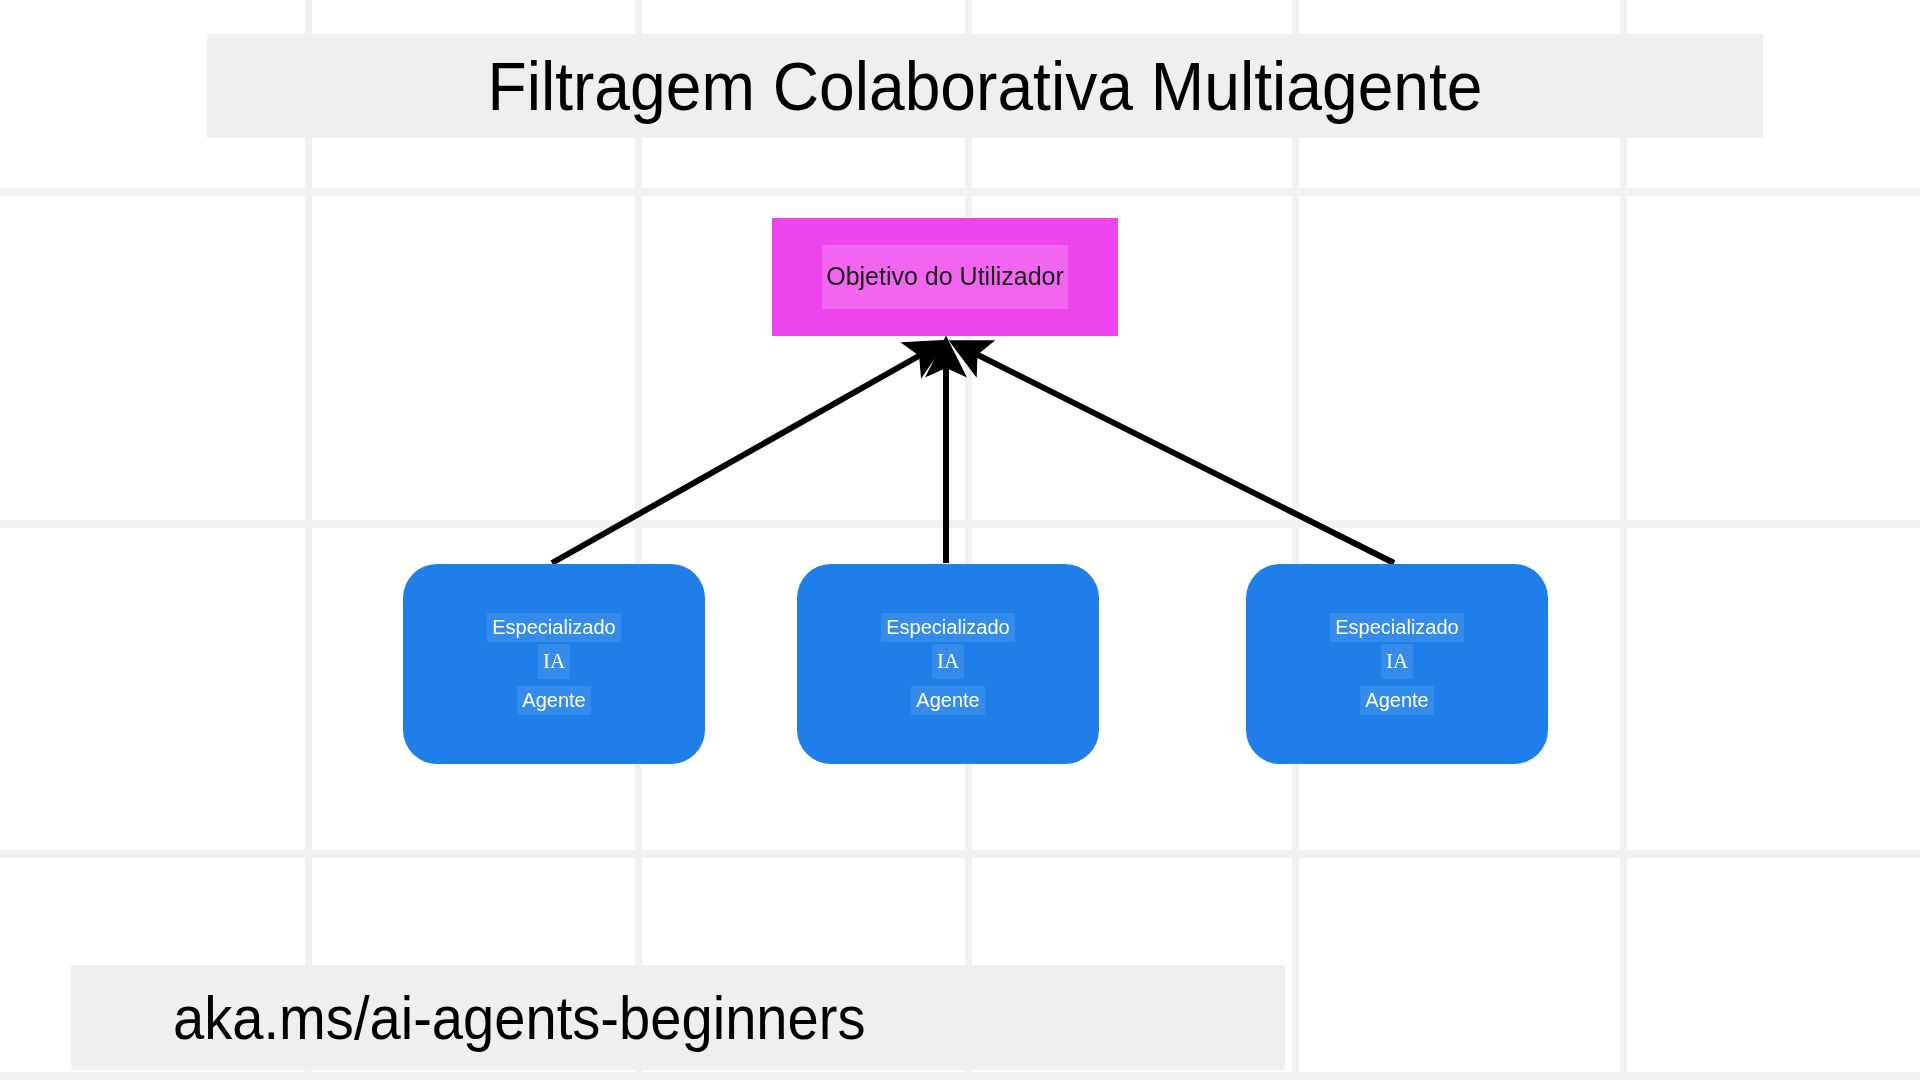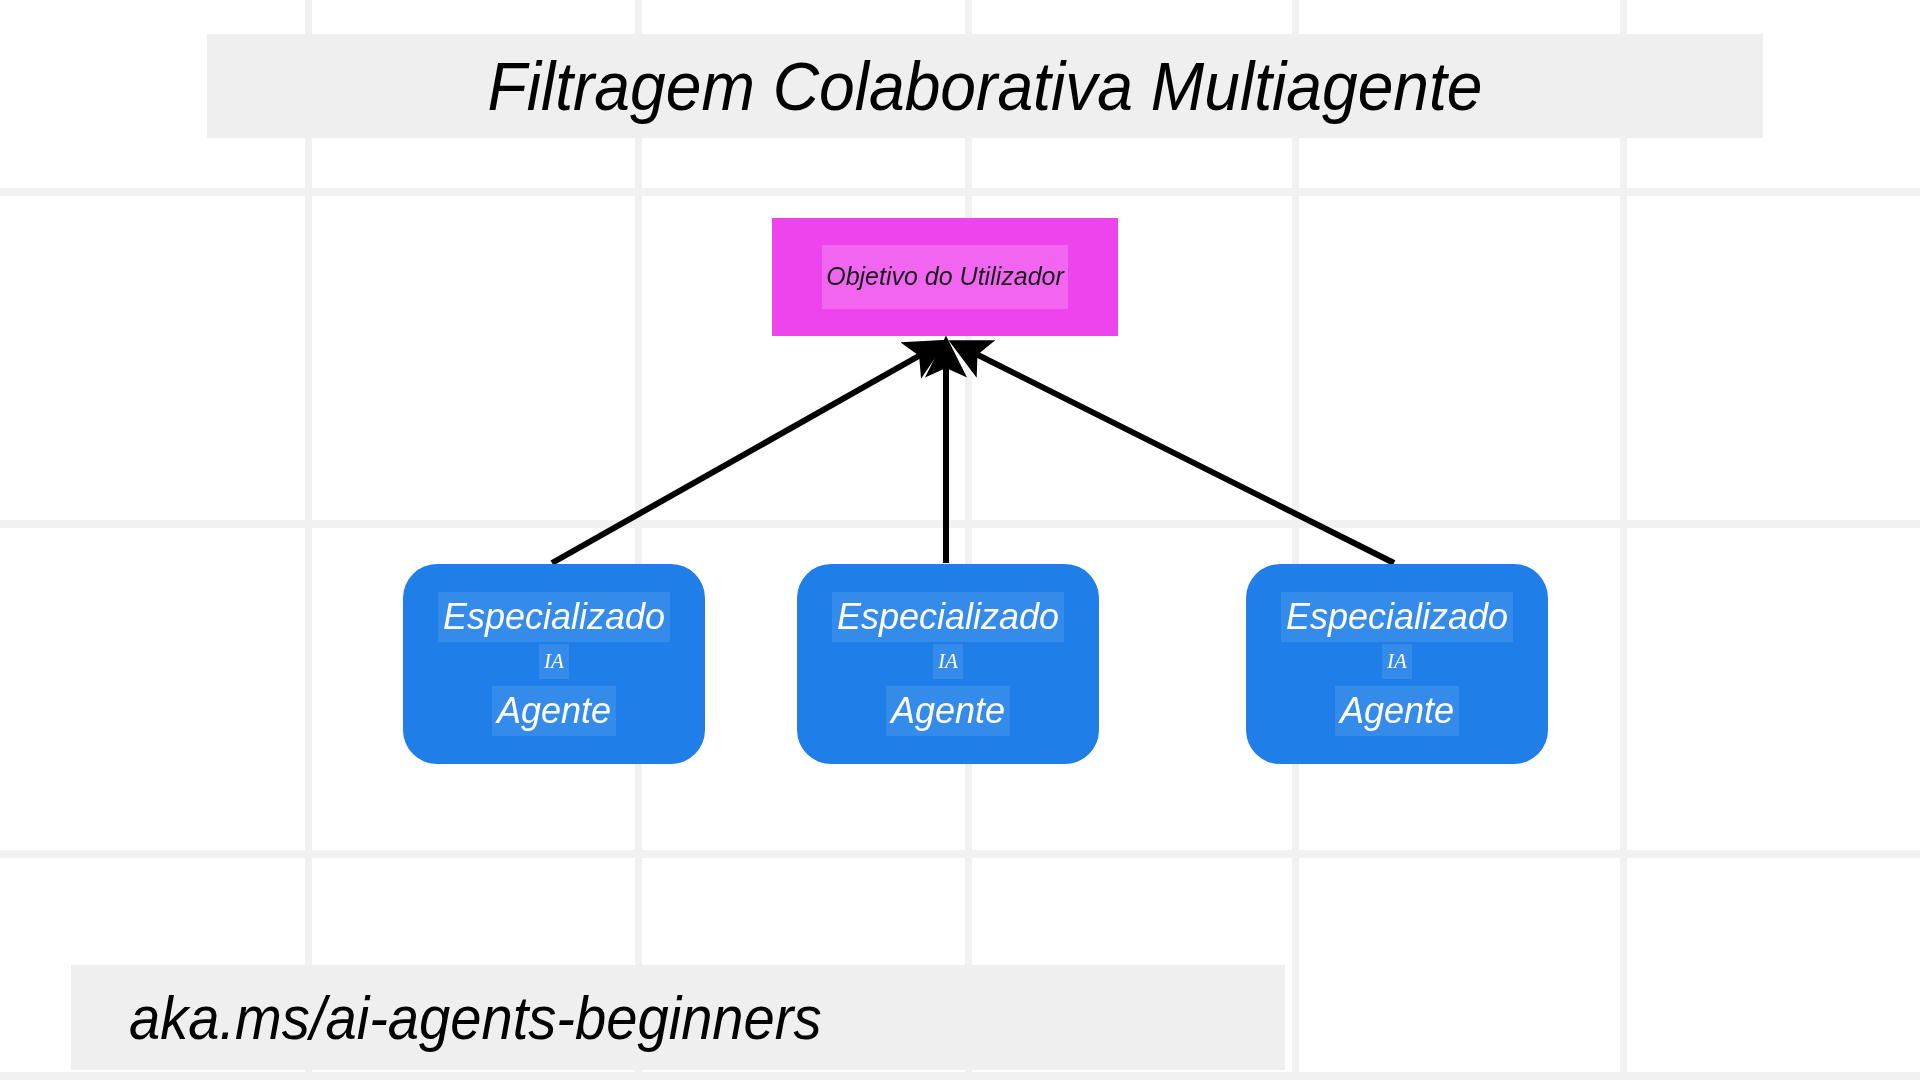--- a/index.html
+++ b/index.html
@@ -9,21 +9,20 @@
   }
   body {
     font-family: "Liberation Sans", sans-serif;
   }
   #canvas {
     position: relative;
     width: 1920px;
     height: 1080px;
     background: #ffffff;
     overflow: hidden;
-    font-style: italic;
   }
 
   
   #grid-layer {
     position: absolute;
     inset: 0;
     z-index: 0;
     pointer-events: none;
   }
   .grid-line-v {
@@ -66,21 +65,21 @@
     white-space: nowrap;
     transform: scaleX(0.93);
     transform-origin: center center;
   }
   #footer-band {
     left: 71px;
     top: 965px;
     width: 1214px;
     height: 105px;
     justify-content: flex-start;
-    padding-left: 58px;
+    padding-left: 102px;
   }
   #footer-text {
     font-family: "Liberation Sans Narrow", "Liberation Sans", sans-serif;
     font-size: 61px;
     font-weight: 400;
     color: #000000;
     white-space: nowrap;
     transform: scaleX(0.92);
     transform-origin: left center;
   }
@@ -137,21 +136,21 @@
   #agent-node-3 { left: 1246px; }
 
   .agent-node .line {
     display: inline-block;
     color: #ffffff;
     background: rgba(255, 255, 255, 0.10);
     white-space: nowrap;
     padding: 2px 5px;
   }
   .agent-node .line-big {
-    font-size: 36px;
+    font-size: 20px;
     line-height: 1.28;
   }
   .agent-node .line-small {
     font-size: 21px;
     line-height: 1.45;
     margin-top: 2px;
     margin-bottom: 7px;
     font-family: "Liberation Serif", serif;
   }
 </style>

